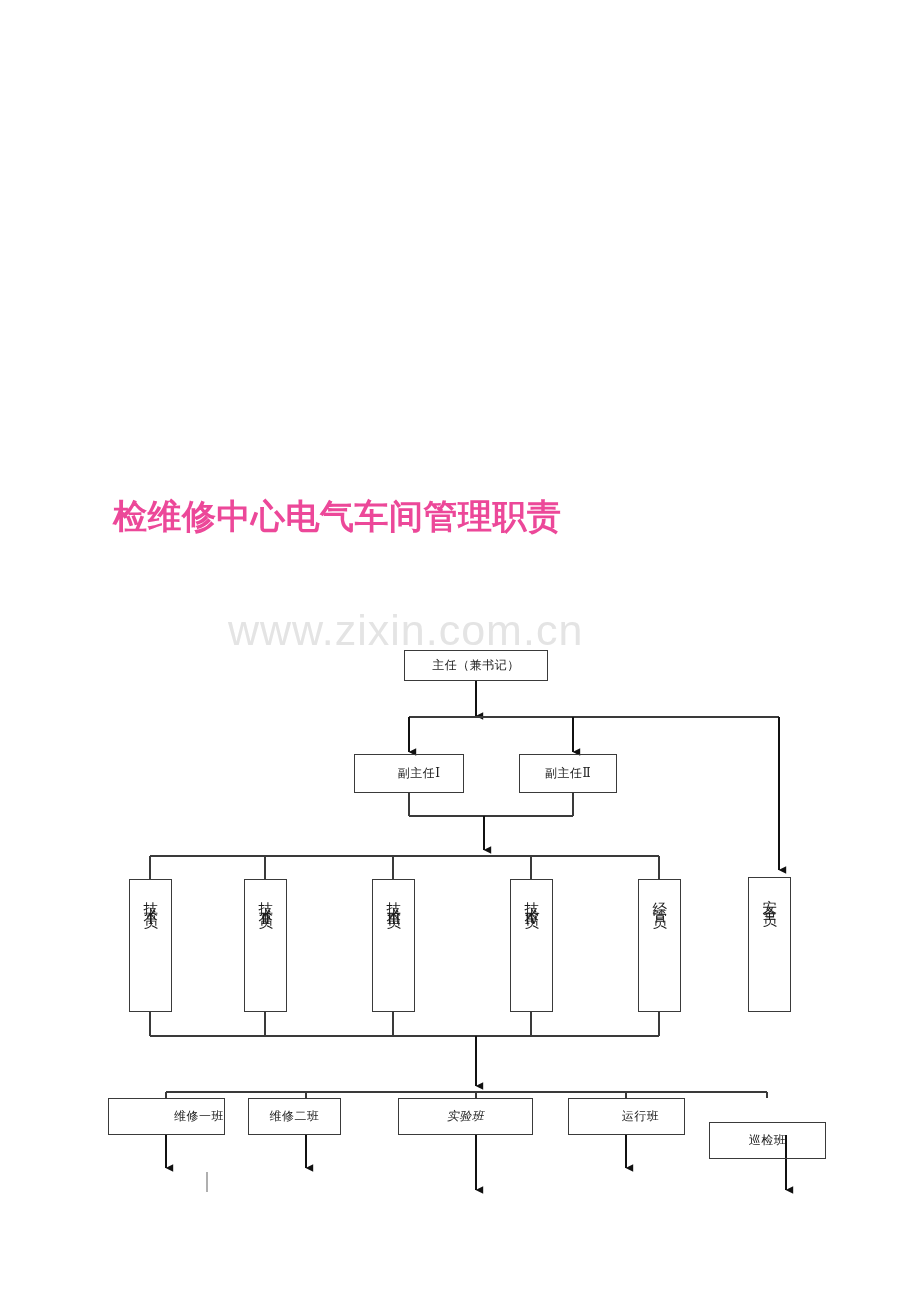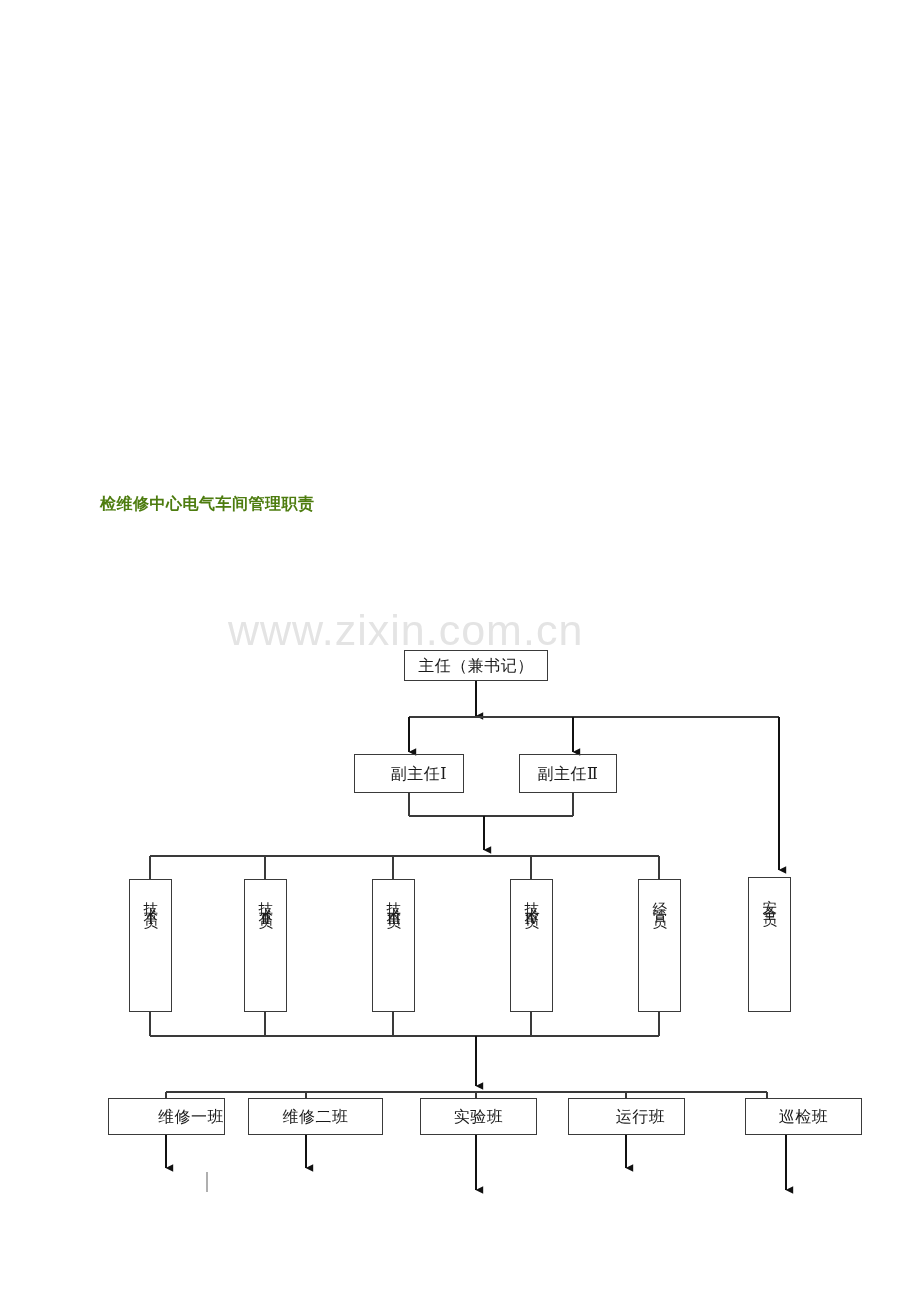--- a/index.html
+++ b/index.html
@@ -12,27 +12,27 @@
     height: 1302px;
     position: relative;
     overflow: hidden;
     font-family: "Liberation Serif", "DejaVu Serif", serif;
     color: #000000;
   }
 
   
   .page-title {
     position: absolute;
-    left: 100px;
+    left: 113px;
     top: 494px;
     font-family: "Liberation Sans", "DejaVu Sans", sans-serif;
-    font-size: 16px;
+    font-size: 34px;
     font-weight: bold;
     letter-spacing: 0.5px;
-    color: #4d7c0f;
+    color: #ec4899;
     white-space: nowrap;
   }
 
   
   .watermark {
     position: absolute;
     left: 228px;
     top: 606px;
     font-family: "Liberation Sans", "DejaVu Sans", sans-serif;
     font-size: 43px;
@@ -61,21 +61,21 @@
     position: absolute;
     border: 1px solid #3a3a3a;
     background: transparent;
     box-sizing: border-box;
     z-index: 2;
     display: flex;
     align-items: center;
     justify-content: center;
   }
   .node .lbl {
-    font-size: 16px;
+    font-size: 12px;
     line-height: 1.25;
     white-space: nowrap;
     color: #1a1a1a;
   }
   
   .node.h .lbl {
     letter-spacing: 0.5px;
   }
   
   .node.v {
@@ -185,24 +185,24 @@
 <div class="node v" style="left:638px; top:879px; width:43px; height:133px;">
   <span class="lbl">经管员</span>
 </div>
 <div class="node v" style="left:748px; top:877px; width:43px; height:135px;">
   <span class="lbl">安全员</span>
 </div>
 
 <div class="node h" style="left:108px; top:1098px; width:117px; height:37px;justify-content:flex-end;">
   <span class="lbl">维修一班</span>
 </div>
-<div class="node h" style="left:248px; top:1098px; width:135px; height:37px;">
+<div class="node h" style="left:248px; top:1098px; width:93px; height:37px;">
   <span class="lbl">维修二班</span>
 </div>
-<div class="node h" style="left:420px; top:1098px; width:117px; height:37px;">
+<div class="node h" style="left:398px; top:1098px; width:135px; height:37px;font-style:italic;">
   <span class="lbl">实验班</span>
 </div>
 <div class="node h" style="left:568px; top:1098px; width:117px; height:37px;padding-left:28px;">
   <span class="lbl">运行班</span>
 </div>
-<div class="node h" style="left:709px; top:1098px; width:117px; height:37px;margin-left:36px;">
+<div class="node h" style="left:709px; top:1122px; width:117px; height:37px;">
   <span class="lbl">巡检班</span>
 </div>
 
 </body></html>

